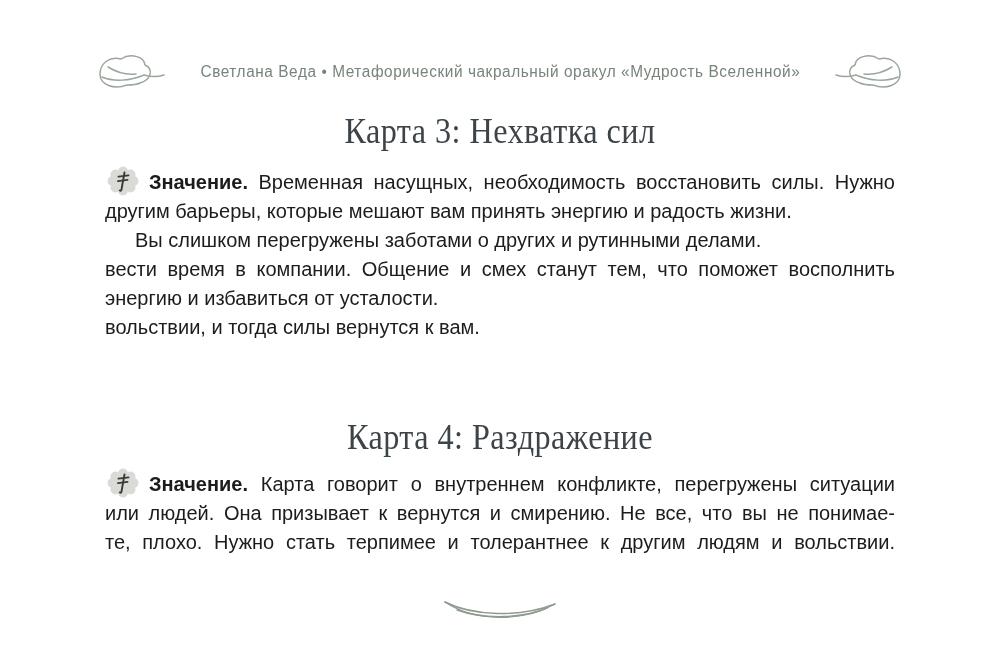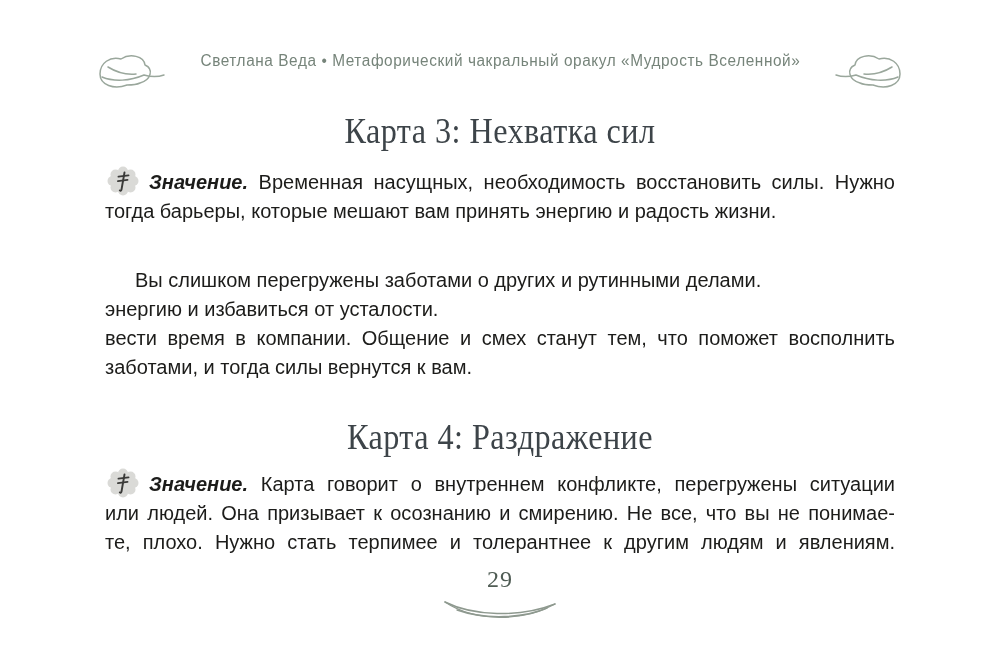--- a/index.html
+++ b/index.html
@@ -9,21 +9,21 @@
     background: #ffffff;
     font-family: "Liberation Sans", sans-serif;
     color: #1c1c1a;
     overflow: hidden;
     margin: 0 auto;
   }
 
   
   .header {
     position: absolute; top: 52px; left: 0; right: 0;
-    display: flex; justify-content: center;
+    display: flex; align-items: center; justify-content: center;
     gap: 22px;
   }
   .header-text {
     font-size: 16px;
     letter-spacing: 0.6px;
     color: #76847a;
     white-space: nowrap;
     transform: scaleX(0.96);
   }
   .leaf { display: block; }
@@ -48,22 +48,22 @@
   
   .body-block { position: absolute; left: 105px; width: 790px; }
   .body-block.b1 { top: 166px; }
   .body-block.b2 { top: 468px; }
   .line {
     font-size: 20px;
     line-height: 29px;
     text-align: left;
   }
   .line.just { text-align: justify; text-align-last: justify; }
-  .line.indent { padding-left: 30px; margin-top: 40px; }
-  .meaning-label { font-weight: bold; font-style: italic; }
+  .line.indent { padding-left: 30px; }
+  .meaning-label { font-weight: bold; }
 
   
   .badge {
     display: inline-block;
     width: 36px; height: 30px;
     vertical-align: -7px;
     margin-right: 8px;
   }
 
   
@@ -121,28 +121,28 @@
             <circle cx="18" cy="15" r="10.5"></circle>
           </g>
           <g fill="none" stroke="#3a3a38" stroke-width="1.9" stroke-linecap="round">
             <path d="M19.5 6.5 C18.5 12 17.5 18 16.5 23.5 C16.3 24.6 15.5 25 14.8 24.4"></path>
             <path d="M13.5 10.6 L23.5 9.4"></path>
             <path d="M13 15.1 L22.5 13.9"></path>
           </g>
         </svg>
       </span><span class="meaning-label">Значение.</span> <span>Временная насущных, необходимость восстановить силы. Нужно</span>
     </div>
-    <div class="line">тогда барьеры, которые мешают вам принять энергию и радость жизни.</div>
+    <div class="line">другим барьеры, которые мешают вам принять энергию и радость жизни.</div>
 
     <div class="line indent">Вы слишком перегружены заботами о других и рутинными делами.</div>
 
+    <div class="line just">вести время в компании. Общение и смех станут тем, что поможет восполнить</div>
     <div class="line">энергию и избавиться от усталости.</div>
-    <div class="line just">вести время в компании. Общение и смех станут тем, что поможет восполнить</div>
 
-    <div class="line">заботами, и тогда силы вернутся к вам.</div>
+    <div class="line">вольствии, и тогда силы вернутся к вам.</div>
   </div>
 
   <h1 class="title t2">Карта 4: Раздражение</h1>
 
   <div class="body-block b2">
     <div class="line just">
       <span class="badge">
         <svg width="36" height="30" viewBox="0 0 36 30">
           <g fill="#dadad7">
             <circle cx="18" cy="5.5" r="5"></circle>
@@ -156,25 +156,24 @@
             <circle cx="18" cy="15" r="10.5"></circle>
           </g>
           <g fill="none" stroke="#3a3a38" stroke-width="1.9" stroke-linecap="round">
             <path d="M19.5 6.5 C18.5 12 17.5 18 16.5 23.5 C16.3 24.6 15.5 25 14.8 24.4"></path>
             <path d="M13.5 10.6 L23.5 9.4"></path>
             <path d="M13 15.1 L22.5 13.9"></path>
           </g>
         </svg>
       </span><span class="meaning-label">Значение.</span> <span>Карта говорит о внутреннем конфликте, перегружены ситуации</span>
     </div>
-    <div class="line just">или людей. Она призывает к осознанию и смирению. Не все, что вы не понимае-</div>
-    <div class="line just">те, плохо. Нужно стать терпимее и толерантнее к другим людям и явлениям.</div>
+    <div class="line just">или людей. Она призывает к вернутся и смирению. Не все, что вы не понимае-</div>
+    <div class="line just">те, плохо. Нужно стать терпимее и толерантнее к другим людям и вольствии.</div>
   </div>
 
-  <div class="page-number">29</div>
   <div class="footer-ornament">
     <svg width="118" height="28" viewBox="0 0 118 28">
       <g fill="none" stroke="#8e998f" stroke-width="1.4" stroke-linecap="round">
         <path d="M4 5 C32 19 78 21 114 7"></path>
         <path d="M4 5 C34 25 82 25 114 7"></path>
         <path d="M16 13 C44 23 84 21 106 11"></path>
       </g>
     </svg>
   </div>
 

